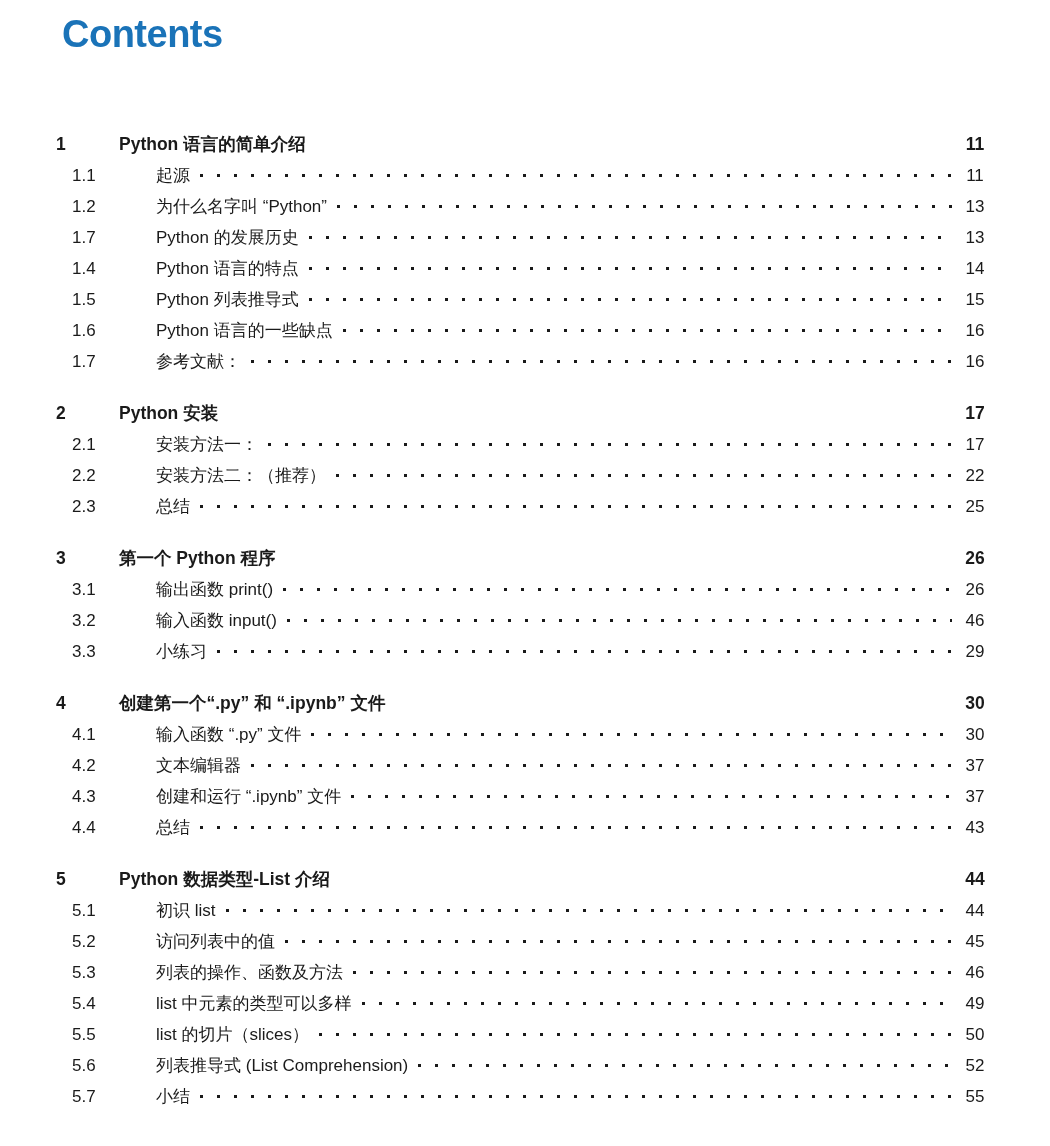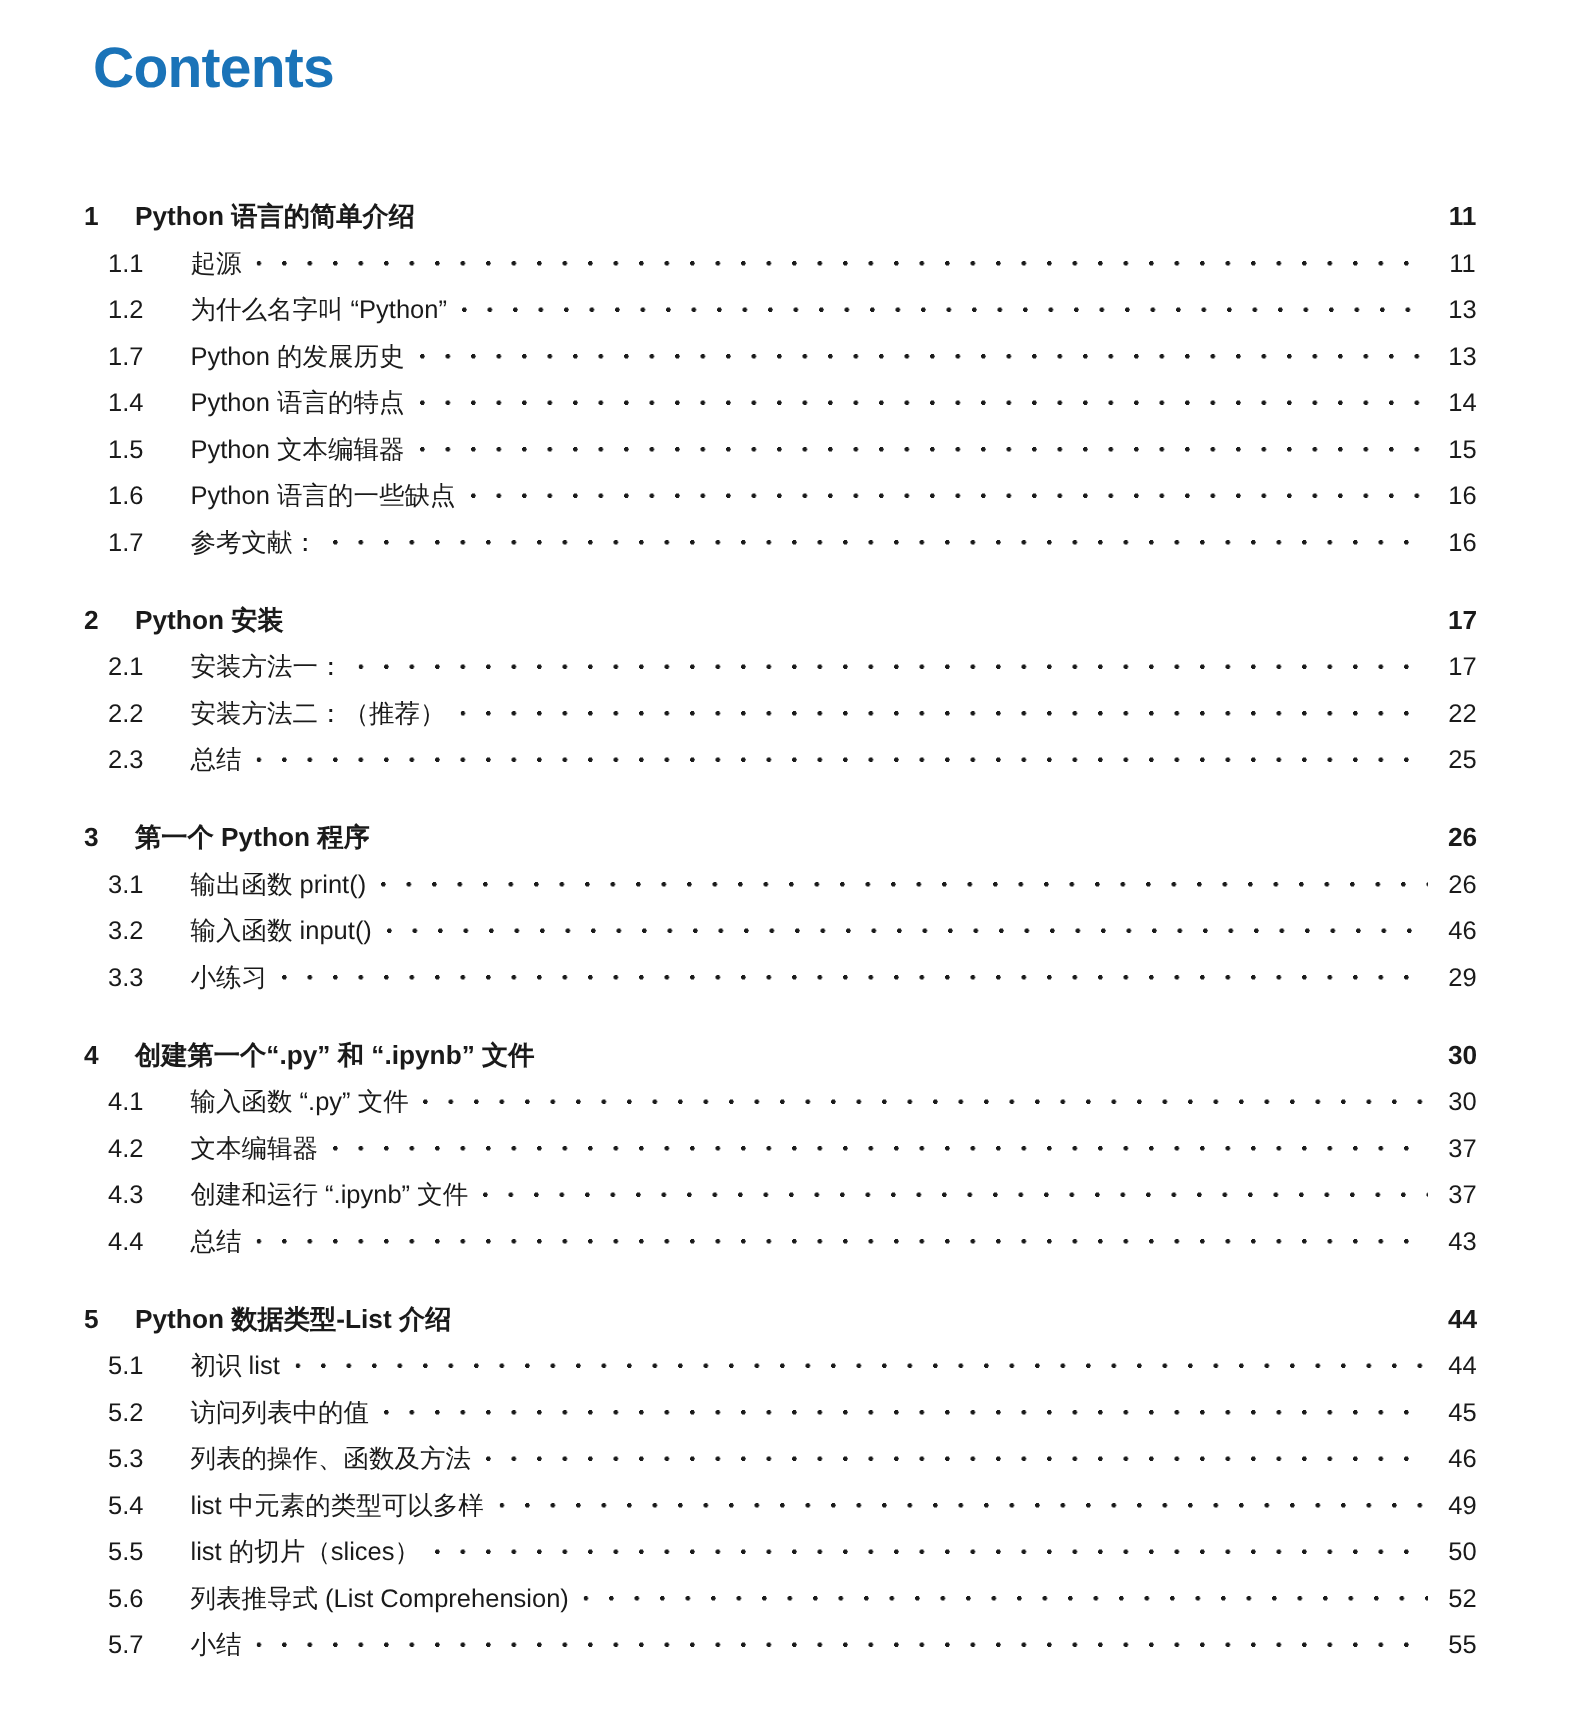--- a/index.html
+++ b/index.html
@@ -23,21 +23,20 @@
   }
   .toc-title {
     position: absolute;
     left: 62px;
     top: 14px;
     font-size: 38px;
     font-weight: bold;
     letter-spacing: -0.5px;
     color: #1a73b8;
     line-height: 1.1;
-    margin-top: 12px;
   }
   .toc-body {
     position: absolute;
     left: 0;
     top: 132px;
     width: 1050px;
   }
   .chapter-group {
     margin-bottom: 20px;
   }
@@ -72,20 +71,21 @@
     font-weight: bold;
   }
   .row.section .num {
     width: 55px;
     margin-left: 72px;
     font-weight: normal;
   }
   .label {
     flex: 0 0 auto;
     white-space: nowrap;
+    margin-left: 29px;
   }
   .row.chapter .label {
     font-weight: bold;
   }
   .leader {
     flex: 1 1 auto;
     min-width: 0;
     overflow: hidden;
     height: 1em;
     position: relative;
@@ -158,21 +158,21 @@
         <div class="row section">
           <span class="num">1.4</span>
           <span class="label">Python 语言的特点</span>
           <span class="leader">
             <span class="leader-dots"></span>
           </span>
           <span class="page-no">14</span>
         </div>
         <div class="row section">
           <span class="num">1.5</span>
-          <span class="label">Python 文本编辑器</span>
+          <span class="label">Python 列表推导式</span>
           <span class="leader">
             <span class="leader-dots"></span>
           </span>
           <span class="page-no">15</span>
         </div>
         <div class="row section">
           <span class="num">1.6</span>
           <span class="label">Python 语言的一些缺点</span>
           <span class="leader">
             <span class="leader-dots"></span>

